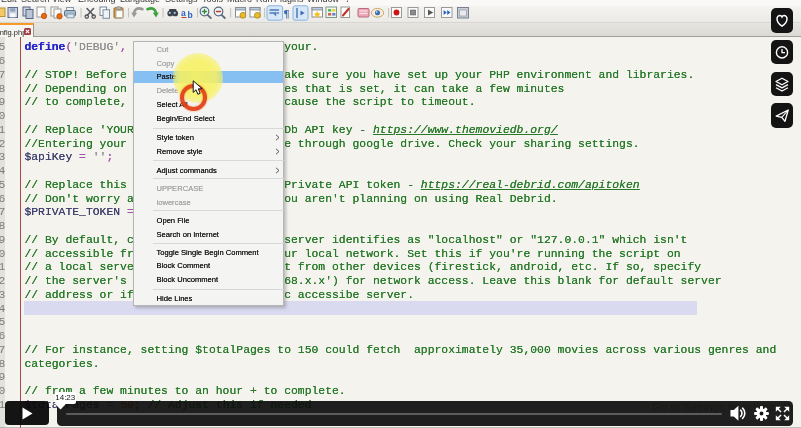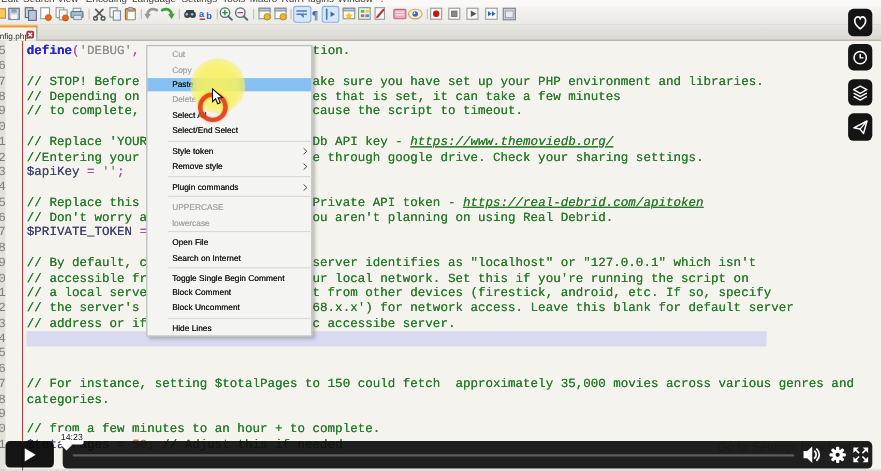--- a/index.html
+++ b/index.html
@@ -22,21 +22,21 @@
 .msep{left:153px;width:131px;height:1px;background:#d8d8d8;}
 .marr{left:274.5px;}
 .mw{position:absolute;top:-6.2px;font-size:9px;color:#3c3c3c;line-height:11px;}
 </style></head><body>
 <div id="stage">
 
 <div style="left:0;top:37px;width:4.6px;height:391px;background:#e2e1db;"></div>
 <div style="left:19.6px;top:37px;width:1.9px;height:391px;background:#a64545;"></div>
 <div style="left:24.3px;top:301.4px;width:672.7px;height:13.8px;background:#d9daf0;"></div>
 <div class="gn" style="top:41.30px">5</div>
-<div class="cl" style="top:41.30px"><span class="kw">define</span><span class="op">(</span><span class="st">'DEBUG'</span><span class="op">,</span><span class="pl"> </span><span class="cm">true); // more informa</span><span class="cm">tion.</span></div>
+<div class="cl" style="top:41.30px"><span class="kw">define</span><span class="op">(</span><span class="st">'DEBUG'</span><span class="op">,</span><span class="pl"> </span><span class="cm">true); // more informa</span><span class="cm">your.</span></div>
 <div class="gn" style="top:55.05px">6</div>
 <div class="gn" style="top:68.80px">7</div>
 <div class="cl" style="top:68.80px"><span class="cm">// STOP! Before running this script, make sure you have set up your PHP environment and libraries.</span></div>
 <div class="gn" style="top:82.55px">8</div>
 <div class="cl" style="top:82.55px"><span class="cm">// Depending on how many total subpagees that is set, it can take a few minutes</span></div>
 <div class="gn" style="top:96.30px">9</div>
 <div class="cl" style="top:96.30px"><span class="cm">// to complete, so many pages could because the script to timeout.</span></div>
 <div class="gn" style="top:110.05px">0</div>
 <div class="gn" style="top:123.80px">1</div>
 <div class="cl" style="top:123.80px"><span class="cm">// Replace 'YOUR_API_KEY' with your TMDb API key - </span><span class="cmu">https://www.themoviedb.org/</span></div>
@@ -192,30 +192,30 @@
       <path d="M0.8,0.8 L4.2,4.2 M4.2,0.8 L0.8,4.2" stroke="#fff" stroke-width="1.1"></path>
     </svg>
 
 <div class="menu"></div>
 <div class="mhl"></div>
 <div class="mi dis" style="top:44.0px">Cut</div>
 <div class="mi dis" style="top:58.1px">Copy</div>
 <div class="mi sel" style="top:71.4px">Paste</div>
 <div class="mi dis" style="top:84.9px">Delete</div>
 <div class="mi" style="top:99.1px">Select All</div>
-<div class="mi" style="top:113.0px">Select/End Select</div>
+<div class="mi" style="top:113.0px">Begin/End Select</div>
 <div class="mi" style="top:132.2px">Style token</div>
 <svg class="marr" style="top:134.3px" width="5" height="7" viewBox="0 0 5 7">
       <path d="M1,0.8 L4,3.5 L1,6.2" stroke="#444" stroke-width="0.9" fill="none"></path>
     </svg>
 <div class="mi" style="top:146.3px">Remove style</div>
 <svg class="marr" style="top:148.4px" width="5" height="7" viewBox="0 0 5 7">
       <path d="M1,0.8 L4,3.5 L1,6.2" stroke="#444" stroke-width="0.9" fill="none"></path>
     </svg>
-<div class="mi" style="top:164.5px">Plugin commands</div>
+<div class="mi" style="top:164.5px">Adjust commands</div>
 <svg class="marr" style="top:166.6px" width="5" height="7" viewBox="0 0 5 7">
       <path d="M1,0.8 L4,3.5 L1,6.2" stroke="#444" stroke-width="0.9" fill="none"></path>
     </svg>
 <div class="mi dis" style="top:182.5px">UPPERCASE</div>
 <div class="mi dis" style="top:196.6px">lowercase</div>
 <div class="mi" style="top:215.2px">Open File</div>
 <div class="mi" style="top:229.0px">Search on Internet</div>
 <div class="mi" style="top:247.3px">Toggle Single Begin Comment</div>
 <div class="mi" style="top:260.4px">Block Comment</div>
 <div class="mi" style="top:274.1px">Block Uncomment</div>

